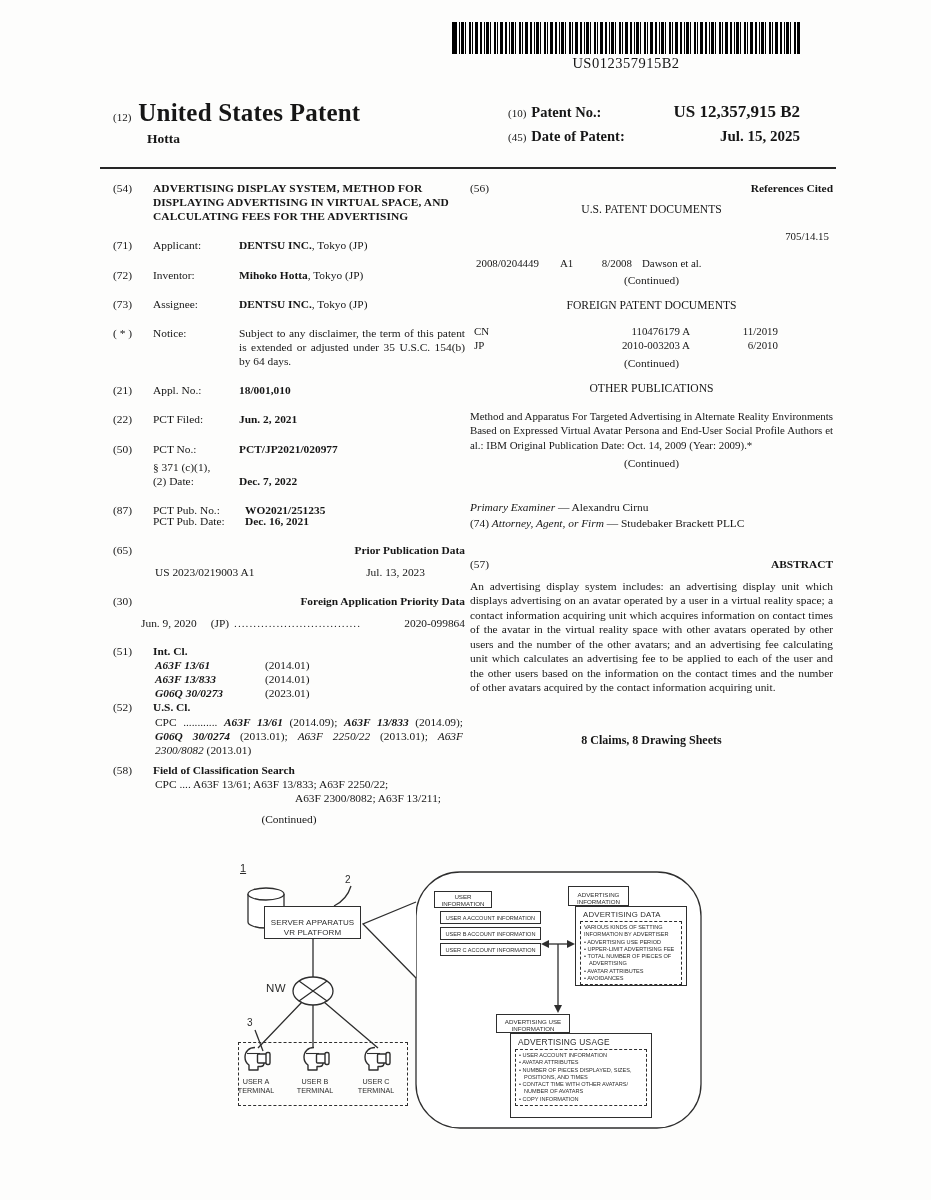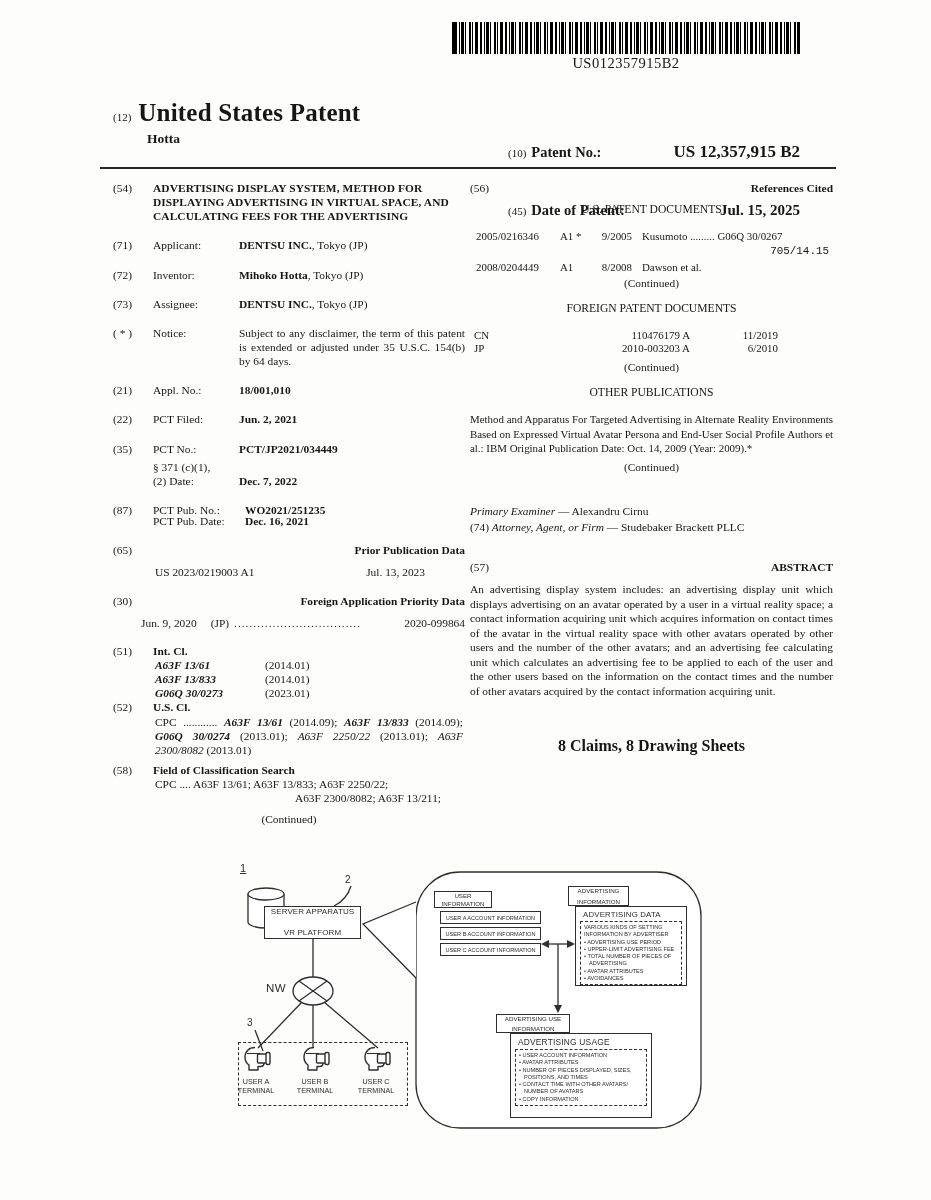--- a/index.html
+++ b/index.html
@@ -17,21 +17,21 @@
       #000 20px 23px, transparent 23px 25px);
     border-left:3px solid #000; border-right:3px solid #000; }
   #barcode-text { left:452px; top:55px; width:348px; text-align:center; font-size:14.5px; letter-spacing:.5px; }
 
   
   #hdr-left { left:113px; top:99px; display:flex; gap:7px; align-items:flex-start; }
   #hdr-left .code { font-size:11px; margin-top:12px; }
   #hdr-left h1 { font-size:25px; font-weight:bold; letter-spacing:.2px; }
   #hdr-inventor { left:147px; top:131px; font-weight:bold; font-size:13.5px; }
   #hdr-right { left:508px; top:102px; width:292px; }
-  .hr-row { display:flex; align-items:baseline; margin-bottom:6px;margin-top:40px; }
+  .hr-row { display:flex; align-items:baseline; margin-bottom:6px; }
   .hr-row .code { font-size:11px; margin-right:5px; }
   .hr-row .lbl { font-weight:bold; font-size:14.5px; }
   .hr-row .val { flex:1; text-align:right; font-weight:bold; }
   #patent-no-value { font-size:17px; }
   #date-value { font-size:15px; }
   #hdr-rule { left:100px; top:167px; width:736px; height:2px; background:#262626; }
 
   
   #col-left  { left:113px; top:181px; width:352px; font-size:11.4px; line-height:1.24; }
   #col-right { left:470px; top:181px; width:363px; font-size:11.4px; line-height:1.24; }
@@ -65,41 +65,41 @@
   #fcs-line1 { margin-left:42px; }
   #fcs-line2 { text-align:right; width:352px; padding-right:24px; }
 
   
   .sec-head { text-align:center; margin:4px 0 12px 0; font-size:11.6px; }
   .usrow { display:flex; font-size:10.9px; margin-bottom:2px; }
   .usrow .n { width:86px; padding-left:6px; }
   .usrow .k { width:34px; padding-left:4px; }
   .usrow .d { width:52px; text-align:right; padding-right:10px; }
   .usrow .rest { flex:1; }
-  .cls2row { text-align:right; font-size:10.9px; padding-right:4px; margin-bottom:2px;font-family:Liberation Mono, monospace; }
+  .cls2row { text-align:right; font-size:10.9px; padding-right:4px; margin-bottom:14px; }
   .cont { text-align:center; margin:2px 0 12px 0; }
   .forrow { display:flex; font-size:10.9px; }
   .forrow .cc { width:70px; padding-left:4px; }
   .forrow .num { width:150px; text-align:right; }
   .forrow .dt { width:88px; text-align:right; }
   #other-text { font-size:10.9px; line-height:1.33; text-align:justify; margin-bottom:4px; }
   #examiner-block { margin-top:30px; margin-bottom:2px; }
   #attorney-block { margin-bottom:26px; }
   #abstract-head { margin-top:16px;gap:16px; }
   #abstract-text { line-height:1.27; }
-  #claims-line { text-align:center; font-weight:bold; margin-top:38px; font-size:16px; }
+  #claims-line { text-align:center; font-weight:bold; margin-top:38px; font-size:12px; }
 
   
   #figure { left:238px; top:854px; width:474px; height:310px; font-family:"Liberation Sans", sans-serif; color:#2c2c2c; }
   #figure .fd { position:absolute; }
   #fig-ref1 { left:2px; top:8px; font-size:11px; text-decoration:underline; }
   #fig-ref2 { left:107px; top:20px; font-size:10px; }
   #fig-ref3 { left:9px; top:163px; font-size:10px; }
   #nw-label { left:28px; top:128px; font-size:11.5px; letter-spacing:.5px; }
-  .box { border:1.3px solid #2e2e2e; background:#fff; display:flex; flex-direction:column; align-items:center; justify-content:space-between; text-align:center; }
+  .box { border:1.3px solid #2e2e2e; background:#fff; display:flex; flex-direction:column; align-items:center; justify-content:flex-end; text-align:center; }
   #server-box { left:26px; top:52px; width:97px; height:33px; font-size:8px; line-height:1.25; letter-spacing:.1px; }
   #terminal-zone { left:0px; top:188px; width:170px; height:64px; border:1.4px dashed #2e2e2e; }
   .term-label { position:absolute; width:58px; text-align:center; font-size:7.2px; line-height:1.2; top:224px; }
   #user-info-hd { left:196px; top:37px; width:58px; height:17px; font-size:6.2px; line-height:1.15; }
   .acct { position:absolute; left:202px; width:101px; height:13px; border:1.1px solid #2e2e2e; background:#fff; font-size:5.6px; display:flex; align-items:center; justify-content:center; white-space:nowrap; }
   #adv-info-hd { left:330px; top:32px; width:61px; height:20px; font-size:6.2px; line-height:1.15; }
   #adv-data-box { left:337px; top:52px; width:112px; height:80px; align-items:flex-start; justify-content:flex-start; }
   .fig-title { font-size:7.8px; padding:3px 0 1px 7px; letter-spacing:.2px; }
   .dashed-list { border:1px dashed #2e2e2e; margin:1px 4px 4px 4px; padding:2px 2px 2px 3px; font-size:5.6px; line-height:1.3; text-align:left; width:calc(100% - 8px); }
   .dashed-list .li { padding-left:5px; text-indent:-5px; }
@@ -171,23 +171,23 @@
     <span class="val b">18/001,010</span>
   </div>
 
   <div class="row">
     <span class="code">(22)</span>
     <span class="lbl">PCT Filed:</span>
     <span class="val b">Jun. 2, 2021</span>
   </div>
 
   <div class="row" style="margin-bottom:4px">
-    <span class="code">(35)</span>
+    <span class="code">(50)</span>
     <span class="lbl">PCT No.:</span>
-    <span class="val b">PCT/JP2021/034449</span>
+    <span class="val b">PCT/JP2021/020977</span>
   </div>
   <div class="subrow" style="margin-top:0">
     <span class="code"></span>
     <span>
       <span style="display:block">§ 371 (c)(1),</span>
       <span style="display:inline-block;width:86px">(2) Date:</span><span class="b">Dec. 7, 2022</span>
     </span>
   </div>
 
   <div class="row" style="margin-bottom:8px">
@@ -254,26 +254,20 @@
 </div>
 
 <div class="abs" id="col-right">
 
   <div class="head-row">
     <span class="code">(56)</span>
     <span class="h">References Cited</span>
   </div>
   <div class="sec-head">U.S. PATENT DOCUMENTS</div>
 
-  <div class="usrow">
-    <span class="n">2005/0216346</span>
-    <span class="k">A1 *</span>
-    <span class="d">9/2005</span>
-    <span class="rest"><span>Kusumoto</span>&nbsp;<span>.........</span>&nbsp;<span>G06Q 30/0267</span></span>
-  </div>
   <div class="cls2row">705/14.15</div>
   <div class="usrow">
     <span class="n">2008/0204449</span>
     <span class="k">A1</span>
     <span class="d">8/2008</span>
     <span class="rest">Dawson et al.</span>
   </div>
   <div class="cont">(Continued)</div>
 
   <div class="sec-head">FOREIGN PATENT DOCUMENTS</div>

